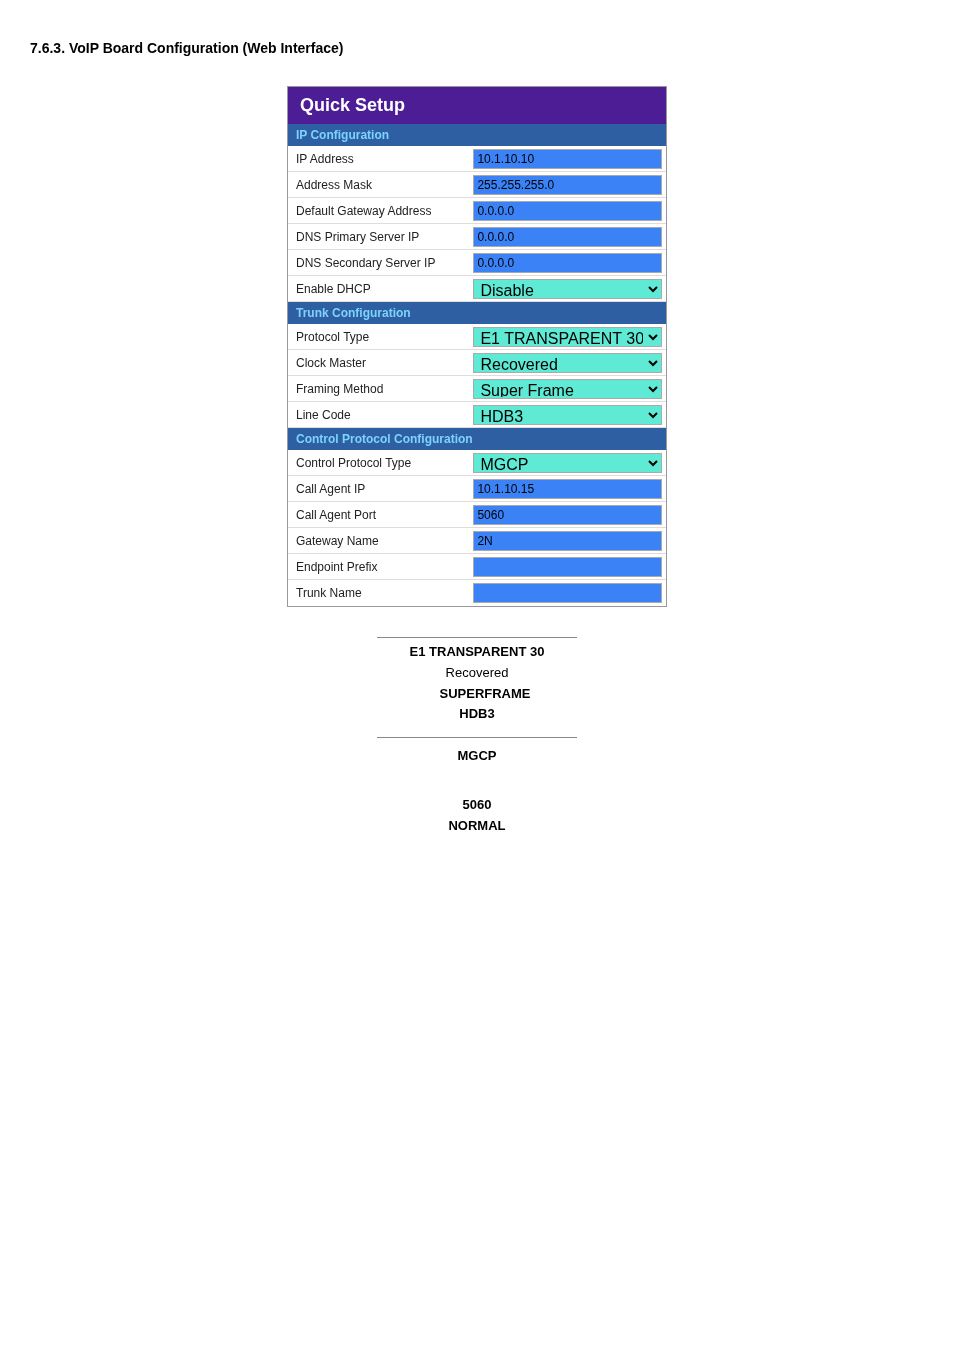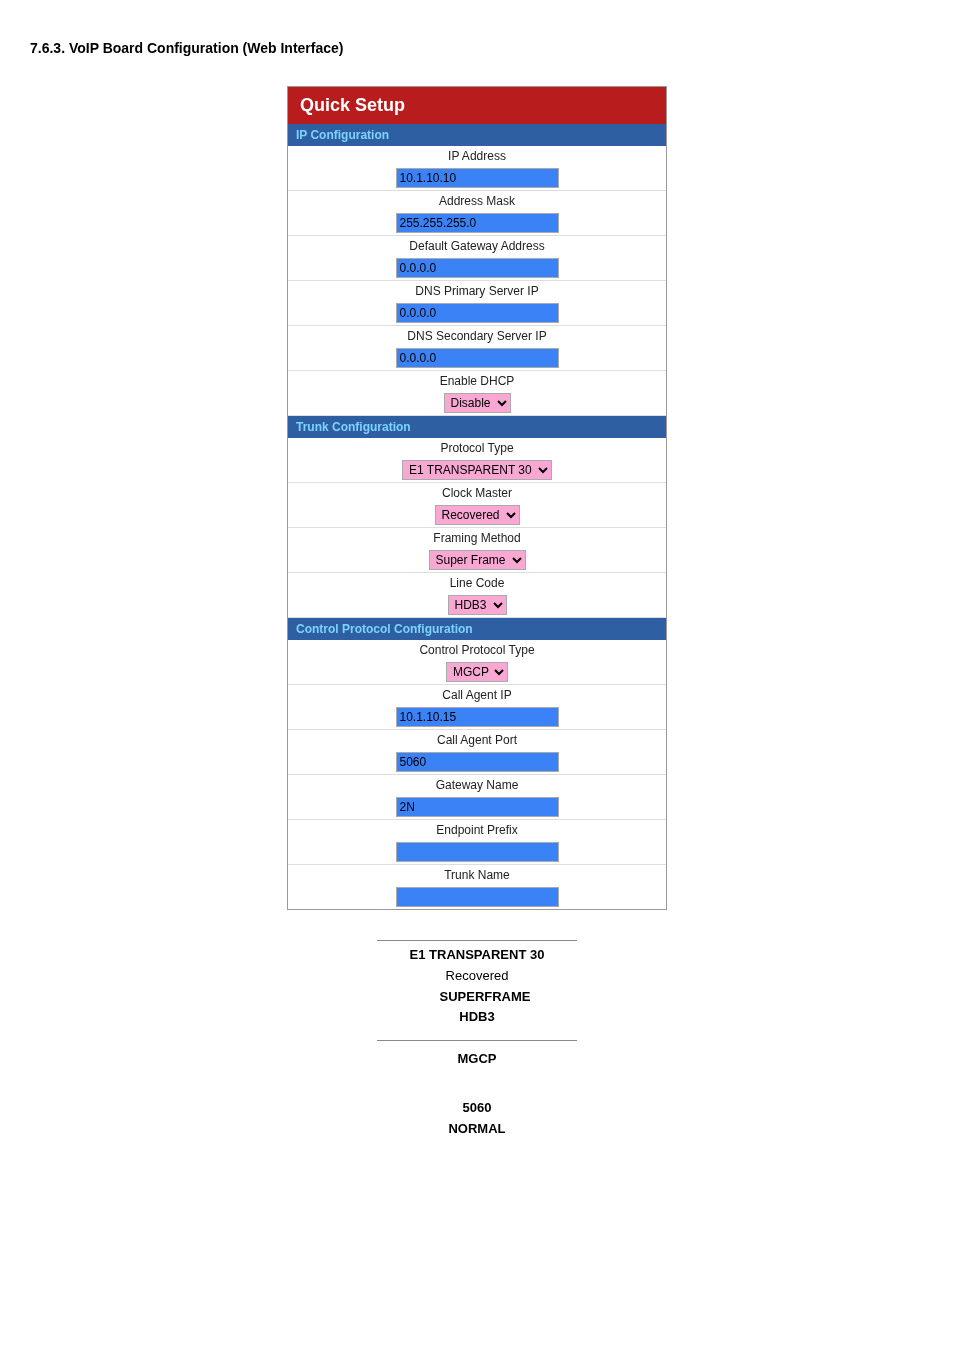--- a/index.html
+++ b/index.html
@@ -20,41 +20,40 @@
       margin-bottom: 30px;
     }
 
     .quick-setup-container {
       width: 380px;
       margin: 0 auto 30px auto;
       border: 1px solid #999;
     }
 
     .qs-title {
-      background: #b91c1c;
+      background: #4c1d95;
       color: #ffffff;
       font-size: 18px;
       font-weight: bold;
       padding: 8px 12px;
     }
 
     .section-header {
       background: #2e5fa3;
       color: #7dd3fc;
       font-size: 12px;
       font-weight: bold;
       padding: 4px 8px;
     }
 
     .form-row {
       display: flex;
       align-items: center;
       border-bottom: 1px solid #ddd;
       min-height: 26px;
-      flex-direction: column;
     }
 
     .form-row:last-child {
       border-bottom: none;
     }
 
     .form-label {
       flex: 0 0 48%;
       padding: 3px 8px;
       font-size: 12px;
@@ -72,22 +71,22 @@
       padding: 1px 3px;
       font-size: 12px;
       background: #3b82f6;
       height: 20px;
     }
 
     .form-select {
       width: 100%;
       border: 1px solid #aaa;
       padding: 1px 2px;
-      font-size: 12px;
-      background: #f9a8d4;
+      font-size: 16px;
+      background: #5eead4;
       height: 20px;
       appearance: auto;
     }
 
     
     .annotation-block {
       width: 380px;
       margin: 0 auto;
     }
 

